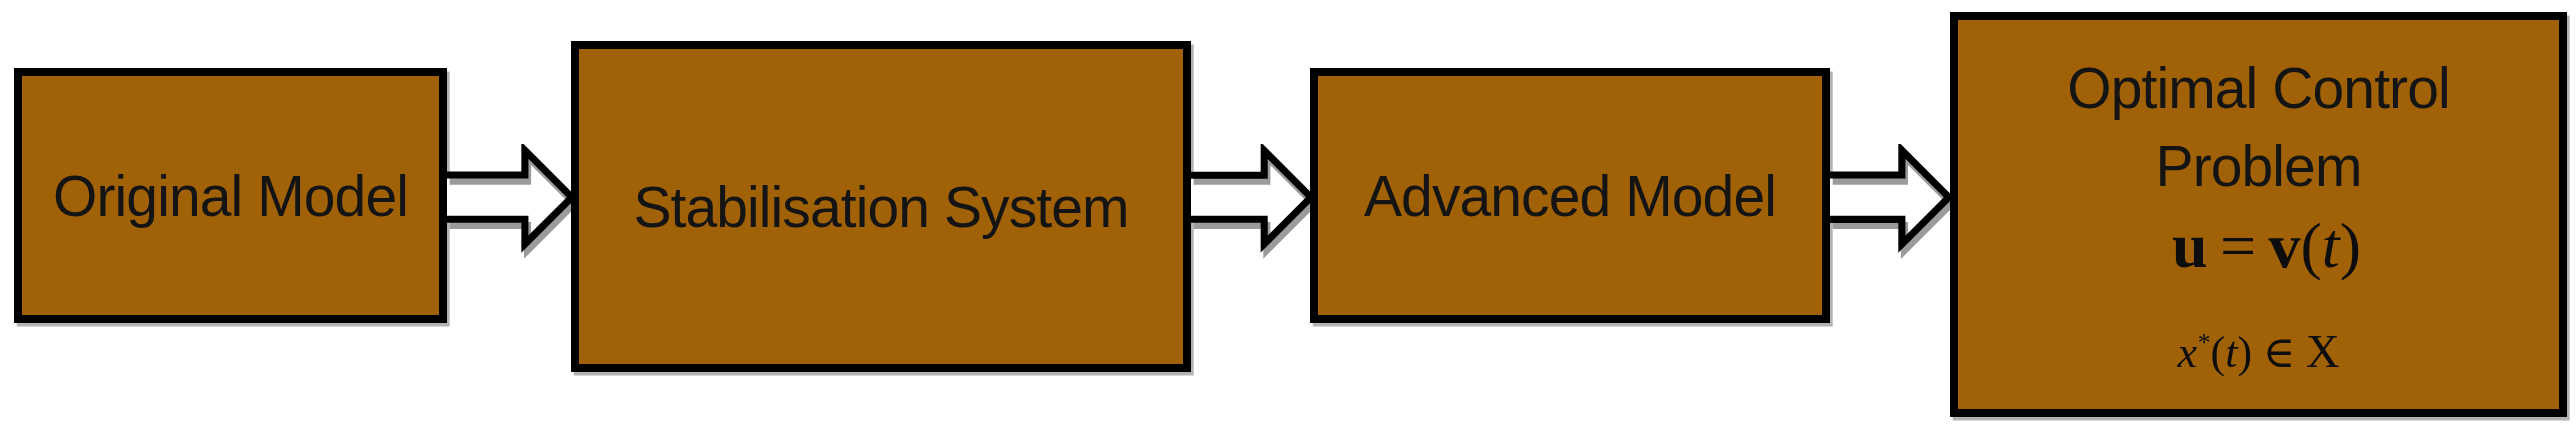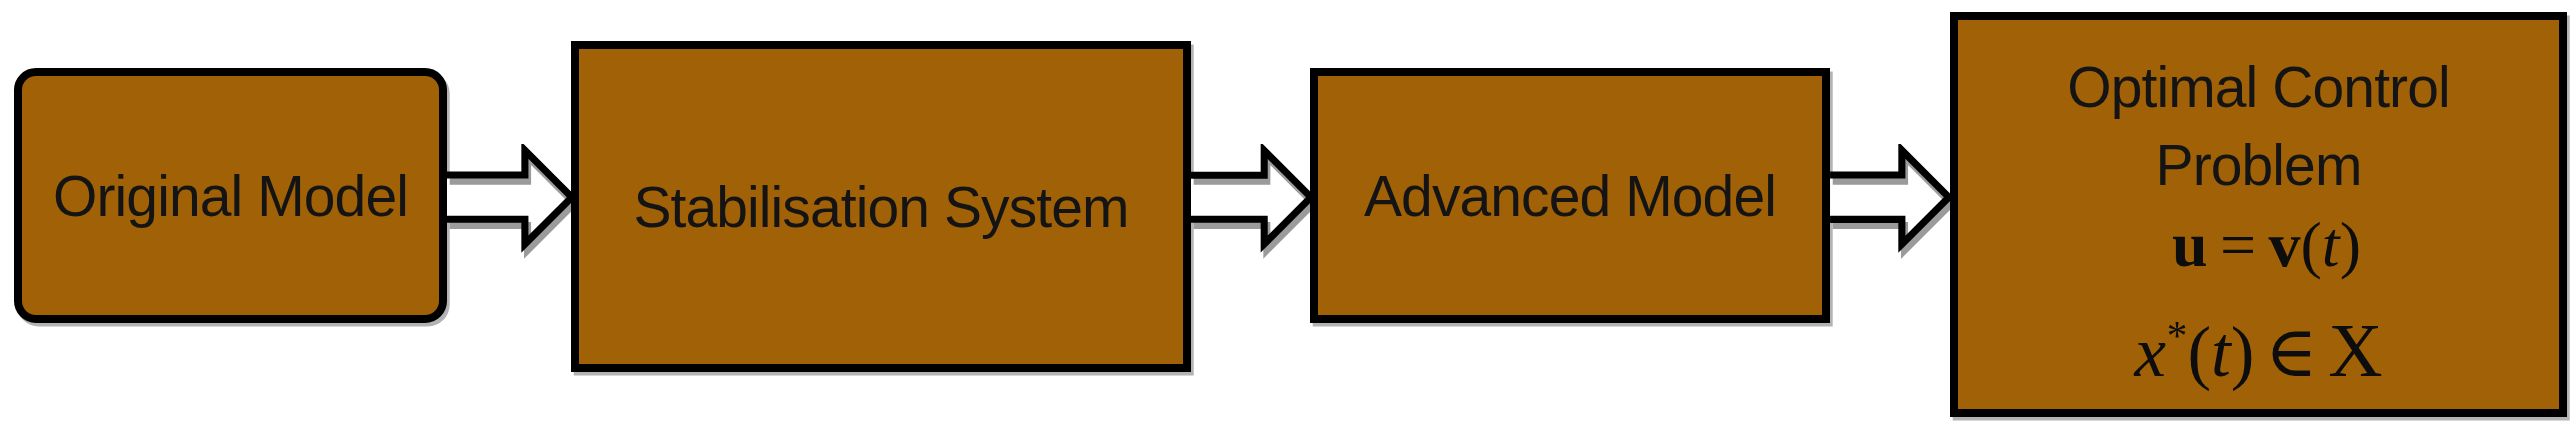--- a/index.html
+++ b/index.html
@@ -15,21 +15,21 @@
     position: absolute;
     box-sizing: border-box;
     border: 8px solid #000000;
     background: #a16207;
     box-shadow: 2.7px 3.5px 0 0 #b3b3b3;
     display: flex;
     flex-direction: column;
     justify-content: center;
     align-items: center;
   }
-  .box-1 { left: 14px;   top: 68px; width: 433px; height: 255px; border-radius: 22px; }
+  .box-1 { left: 14px;   top: 68px; width: 433px; height: 255px; }
   .box-2 { left: 571px;  top: 41px; width: 620px; height: 331px; border-width: 8.9px; }
   .box-3 { left: 1310px; top: 68px; width: 520px; height: 255px; }
   .box-4 { left: 1950px; top: 11.5px; width: 617px; height: 405px; border-width: 8.9px; padding-top: 15px; }
   .label {
     font-size: 57px;
     line-height: 78px;
     letter-spacing: -0.9px;
     white-space: nowrap;
     color: #141414;
   }
@@ -46,21 +46,21 @@
   .formula sup {
     font-size: 0.58em;
     vertical-align: 0.62em;
     line-height: 0;
     margin-left: 0.9px;
     font-weight: bold;
     font-style: normal;
   }
   .formula-u { line-height: 81px; margin-left: 16px; }
   .formula-u .eq { margin: 0 12.4px; }
-  .formula-x { font-size: 71px; line-height: 85px; margin-top: 23px; }
+  .formula-x { font-size: 44px; line-height: 85px; margin-top: 23px; }
   .formula-x sup { font-weight: normal; }
   .formula-x .elem { margin: 0 10.6px; }
   .formula-x .setX { font-size: 1.06em; }
   .arrow { position: absolute; top: 144px; }
   .arrow .af { fill: #ffffff; stroke: none; }
   .arrow .as { fill: none; stroke: #9b9b9b; stroke-width: 8; }
   .arrow .ao { fill: none; stroke: #000000; stroke-width: 8; }
   .arrow-1 { left: 447px; }
   .arrow-2 { left: 1191px; }
   .arrow-3 { left: 1830px; }

